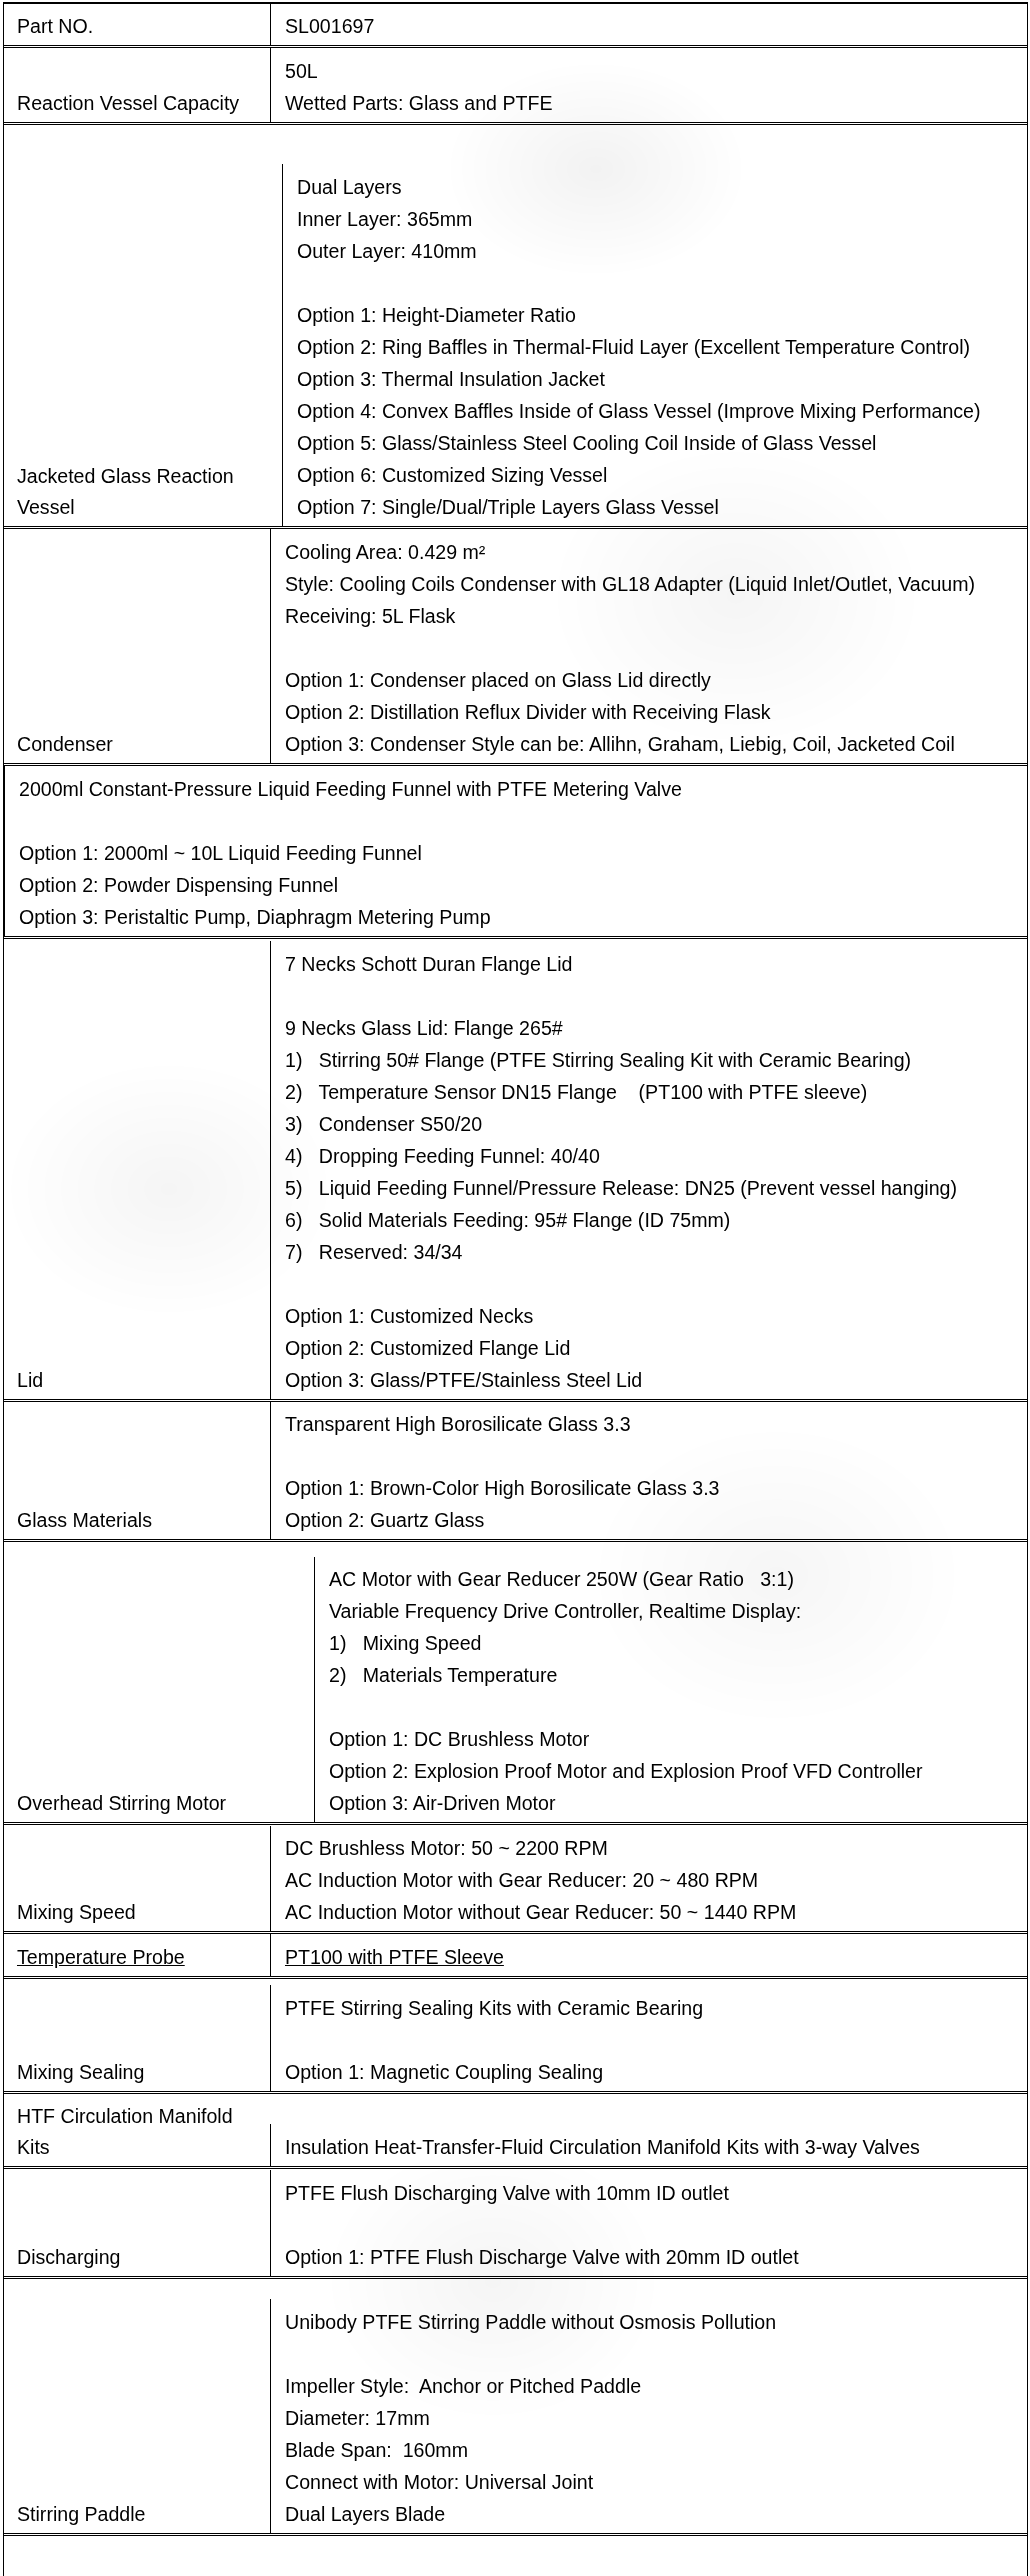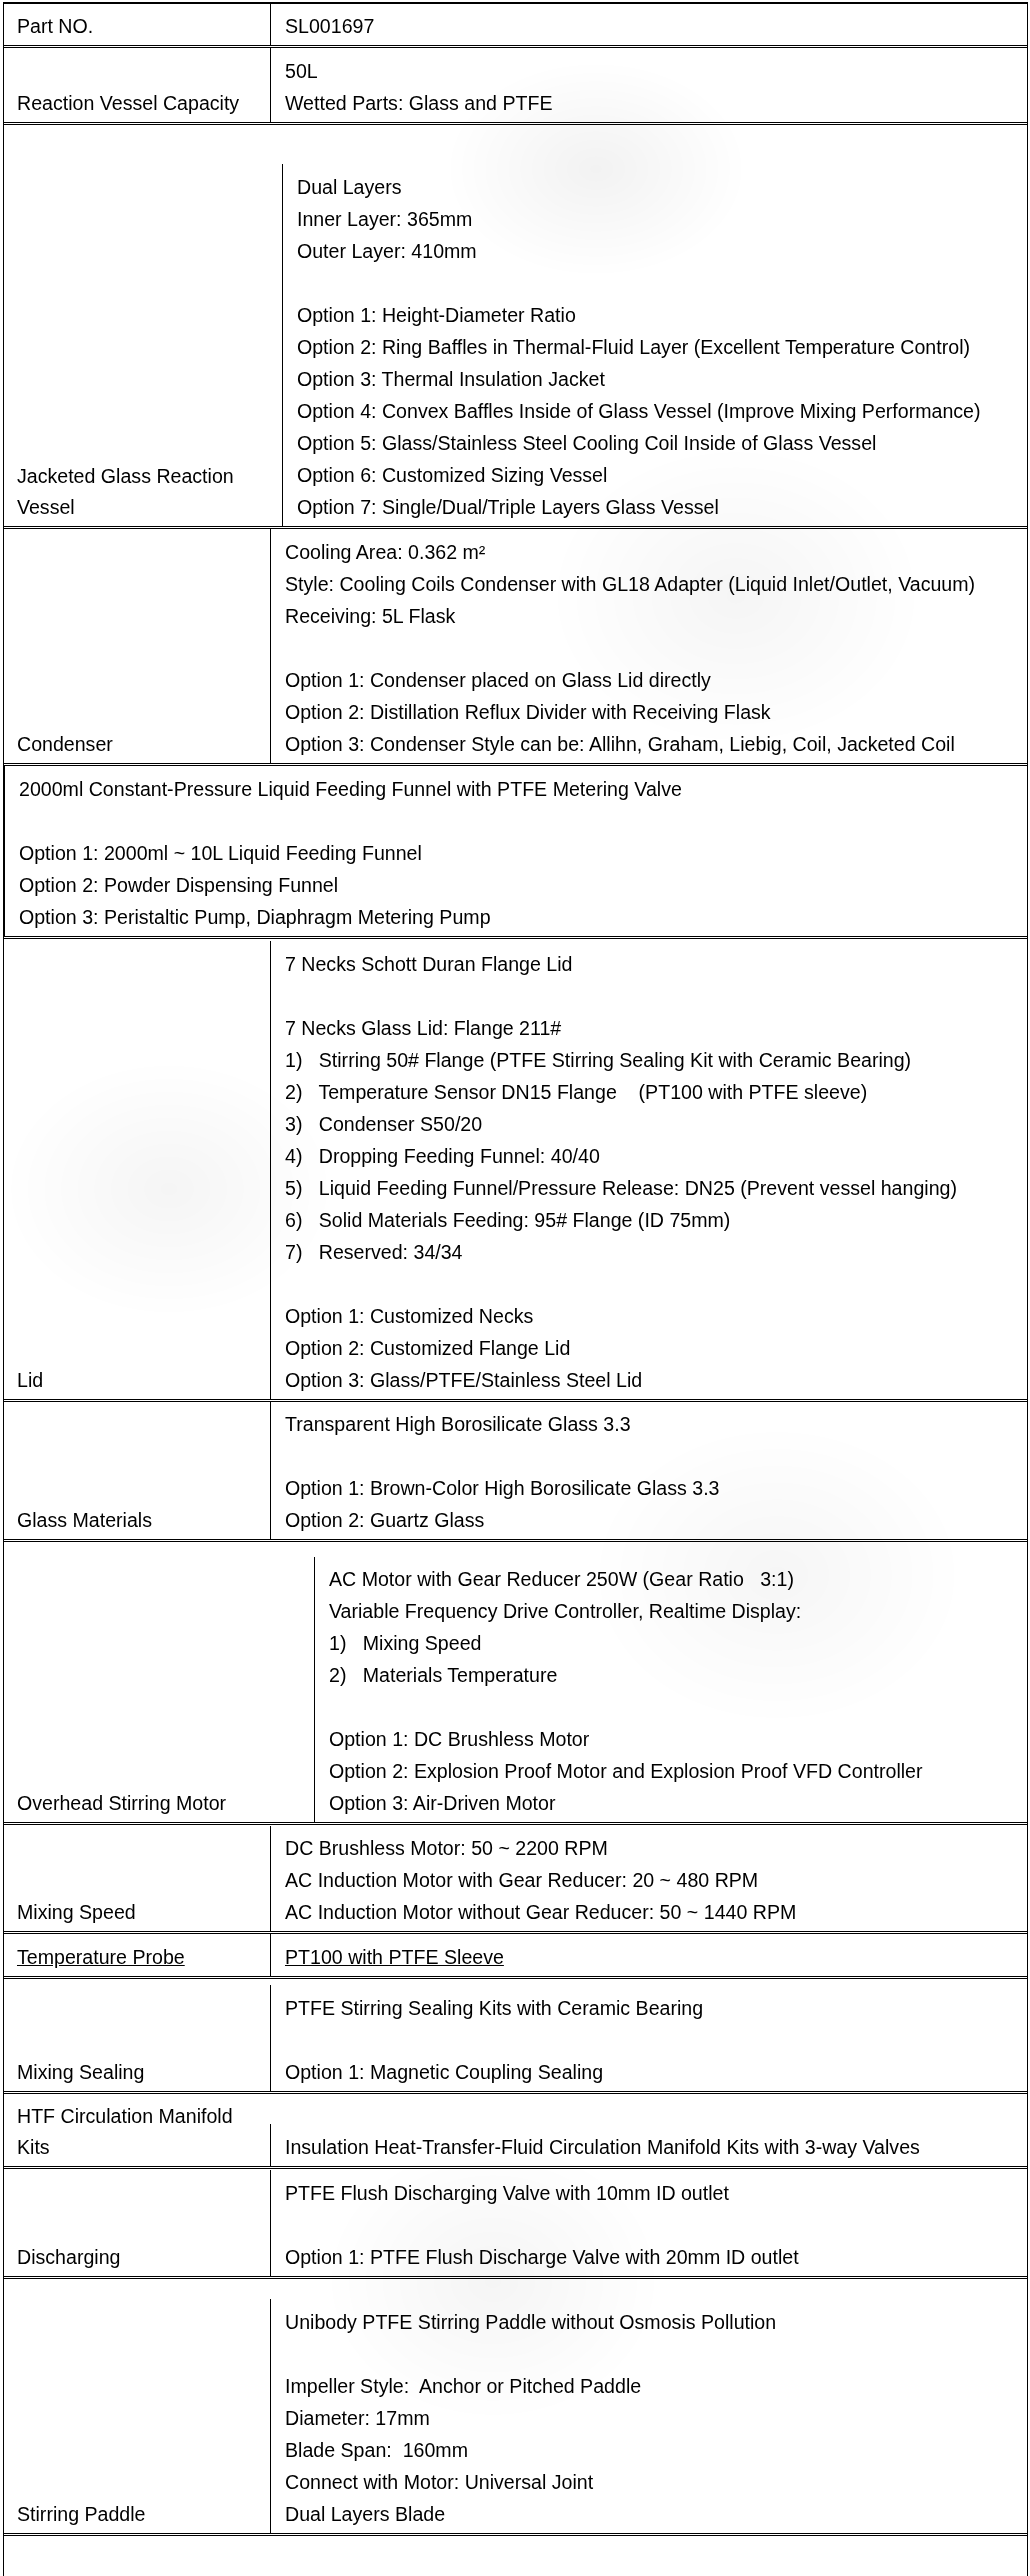--- a/index.html
+++ b/index.html
@@ -107,21 +107,21 @@
           <p>Option 5: Glass/Stainless Steel Cooling Coil Inside of Glass Vessel</p>
           <p>Option 6: Customized Sizing Vessel</p>
           <p>Option 7: Single/Dual/Triple Layers Glass Vessel</p>
         </div>
       </div>
       <div class="row" style="min-height: 185px;">
         <div class="label-cell">
           <p>Condenser</p>
         </div>
         <div class="value-cell">
-          <p>Cooling Area: 0.362 m²</p>
+          <p>Cooling Area: 0.429 m²</p>
           <p>Style: Cooling Coils Condenser with GL18 Adapter (Liquid Inlet/Outlet, Vacuum)</p>
           <p>Receiving: 5L Flask</p>
           <p></p>
           <p>Option 1: Condenser placed on Glass Lid directly</p>
           <p>Option 2: Distillation Reflux Divider with Receiving Flask</p>
           <p>Option 3: Condenser Style can be: Allihn, Graham, Liebig, Coil, Jacketed Coil</p>
         </div>
       </div>
       <div class="row" style="min-height: 168px;">
         <div class="value-cell">
@@ -132,21 +132,21 @@
           <p>Option 3: Peristaltic Pump, Diaphragm Metering Pump</p>
         </div>
       </div>
       <div class="row" style="min-height: 463px;">
         <div class="label-cell">
           <p>Lid</p>
         </div>
         <div class="value-cell">
           <p>7 Necks Schott Duran Flange Lid</p>
           <p></p>
-          <p>7 Necks Glass Lid: Flange 211#</p>
+          <p>9 Necks Glass Lid: Flange 265#</p>
           <p>1)   Stirring 50# Flange (PTFE Stirring Sealing Kit with Ceramic Bearing)</p>
           <p>2)   Temperature Sensor DN15 Flange    (PT100 with PTFE sleeve)</p>
           <p>3)   Condenser S50/20</p>
           <p>4)   Dropping Feeding Funnel: 40/40</p>
           <p>5)   Liquid Feeding Funnel/Pressure Release: DN25 (Prevent vessel hanging)</p>
           <p>6)   Solid Materials Feeding: 95# Flange (ID 75mm)</p>
           <p>7)   Reserved: 34/34</p>
           <p></p>
           <p>Option 1: Customized Necks</p>
           <p>Option 2: Customized Flange Lid</p>

